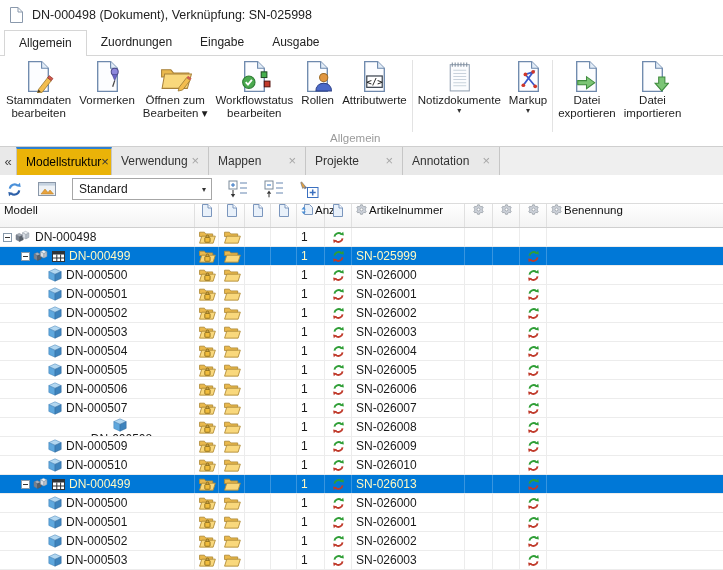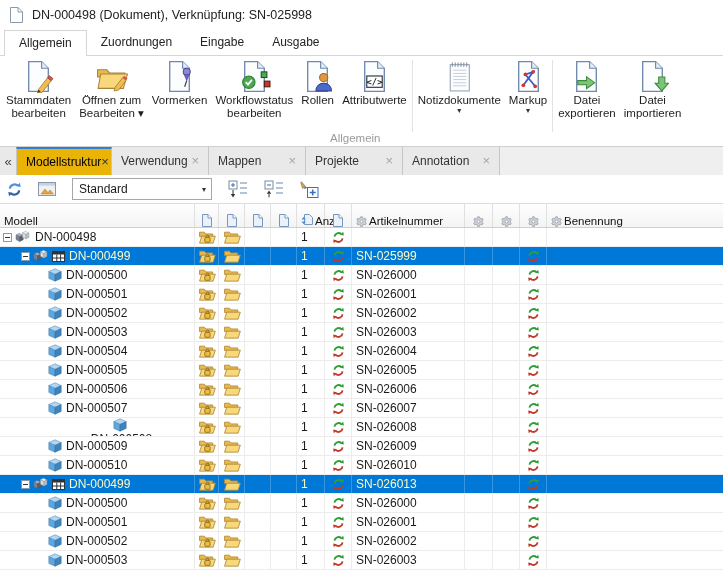--- a/index.html
+++ b/index.html
@@ -39,21 +39,21 @@
   .tab-filler { flex: 1; background: #efefef; }
 
   
   .toolbar { height: 28px; background: #fff; display: flex; align-items: center; padding-left: 7px; gap: 16px; }
   .tbtn { display: inline-flex; align-items: center; cursor: pointer; }
   .selectbox { width: 140px; height: 22px; border: 1px solid #a6a6a6; background: #fff; display: flex; align-items: center; justify-content: space-between; padding: 0 5px 0 6px; cursor: pointer; }
   .selarrow { font-size: 8px; color: #333; }
 
   
   .grid-header { height: 25px; display: flex; background: linear-gradient(#ffffff, #f3f3f3); border-top: 1px solid #dcdcdc; border-bottom: 1px solid #cfcfcf; }
-  .hcell { display: flex; align-items: flex-end; gap: 2px; padding-left: 4px; border-right: 1px solid #e0e0e0; overflow: visible; white-space: nowrap; cursor: pointer; }
+  .hcell { display: flex; align-items: flex-start; gap: 2px; padding-left: 4px; border-right: 1px solid #e0e0e0; overflow: visible; white-space: nowrap; cursor: pointer; }
   .hcell.center { justify-content: center; padding-left: 0; }
   .hlabel { font-size: 11.5px; color: #111; }
   .grid-body { height: 342px; overflow: hidden; }
   .row { height: 19px; display: flex; border-bottom: 1px solid #ececec; background: #fff; cursor: pointer; }
   .row.selected { background: #0078d7; color: #fef9c3; }
   .cell { display: flex; align-items: center; border-right: 1px solid #ececec; overflow: hidden; height: 100%; }
   .row.selected .cell { border-right-color: rgba(255,255,255,0.22); }
   .cell.center { justify-content: center; }
   .c0 { width: 195px; } .c1 { width: 24px; } .c2 { width: 26px; } .c3 { width: 26px; }
   .c4 { width: 26px; } .c5 { width: 28px; padding-left: 4px; } .c6 { width: 27px; }
@@ -95,39 +95,39 @@
               <path d="M16 28.5 l8.8-11.3 3.6 2.8 -8.8 11.3 -4.6 1 z" fill="#f3bd4e" stroke="#9c7a30" stroke-width="0.8"></path>
               <path d="M24.8 17.2 l3.6 2.8 1.6-2 -3.6-2.8 z" fill="#cf5a4e" stroke="#9c3a30" stroke-width="0.8"></path>
               <path d="M16 28.5 l-1 3.3 3.2-.9 z" fill="#4a3a20"></path>
             </svg>
           </span>
           <div class="rlbl">Stammdaten<br>bearbeiten</div>
         </div>
         <div class="rbtn">
           <span class="ic ic32">
             <svg width="33" height="33" viewBox="0 0 32 32">
-              <path d="M2.5 9.5 h9 l2.5 3 h15 v4 h-26.5 z" fill="#eab94d" stroke="#a8813a"></path>
-              <path d="M5.5 13.5 h26 l-4 14 h-24.5 z" fill="#f9d87c" stroke="#a8813a"></path>
-              <path d="M19.5 26.5 l7.3-9.4 3.4 2.6 -7.3 9.4 -4.3 1 z" fill="#f3bd4e" stroke="#9c7a30" stroke-width="0.8"></path>
-              <path d="M26.8 17.1 l3.4 2.6 1.4-1.8 -3.4-2.6 z" fill="#cf5a4e"></path>
-            </svg>
-          </span>
-          <div class="rlbl">Öffnen zum<br>Bearbeiten ▾</div>
-        </div>
-        <div class="rbtn">
-          <span class="ic ic32">
-            <svg width="33" height="33" viewBox="0 0 32 32">
               <path d="M6.5 1.5 h12.5 l6.5 6.5 v22.5 h-19 z" fill="#fcfdff" stroke="#6e89ad" stroke-width="1.3"></path>
               <path d="M19 1.5 v6.5 h6.5" fill="#e2ecf7" stroke="#6e89ad" stroke-width="1.1"></path>
               <circle cx="23" cy="11.5" r="3.4" fill="#8e88dd" stroke="#4d4a8a"></circle>
               <path d="M20.5 14 h5 L23 20 z" fill="#6a64c8" stroke="#4d4a8a" stroke-width="0.6"></path>
               <path d="M23 20 l-2 6" stroke="#444" stroke-width="1.2"></path>
             </svg>
           </span>
           <div class="rlbl">Vormerken</div>
+        </div>
+        <div class="rbtn">
+          <span class="ic ic32">
+            <svg width="33" height="33" viewBox="0 0 32 32">
+              <path d="M2.5 9.5 h9 l2.5 3 h15 v4 h-26.5 z" fill="#eab94d" stroke="#a8813a"></path>
+              <path d="M5.5 13.5 h26 l-4 14 h-24.5 z" fill="#f9d87c" stroke="#a8813a"></path>
+              <path d="M19.5 26.5 l7.3-9.4 3.4 2.6 -7.3 9.4 -4.3 1 z" fill="#f3bd4e" stroke="#9c7a30" stroke-width="0.8"></path>
+              <path d="M26.8 17.1 l3.4 2.6 1.4-1.8 -3.4-2.6 z" fill="#cf5a4e"></path>
+            </svg>
+          </span>
+          <div class="rlbl">Öffnen zum<br>Bearbeiten ▾</div>
         </div>
         <div class="rbtn">
           <span class="ic ic32">
             <svg width="33" height="33" viewBox="0 0 32 32">
               <path d="M6.5 1.5 h12.5 l6.5 6.5 v22.5 h-19 z" fill="#fcfdff" stroke="#6e89ad" stroke-width="1.3"></path>
               <path d="M19 1.5 v6.5 h6.5" fill="#e2ecf7" stroke="#6e89ad" stroke-width="1.1"></path>
               <circle cx="10.5" cy="21.5" r="6" fill="#4aa94f" stroke="#2c7d33"></circle>
               <path d="M7.5 21.5 l2.2 2.4 3.8-4.6" stroke="#fff" stroke-width="1.8" fill="none"></path>
               <rect x="22.5" y="11.5" width="5.5" height="5.5" fill="#46b04e" stroke="#1e4d22"></rect>
               <rect x="25.5" y="20.5" width="5.5" height="5.5" fill="#c23a2c" stroke="#541410"></rect>

